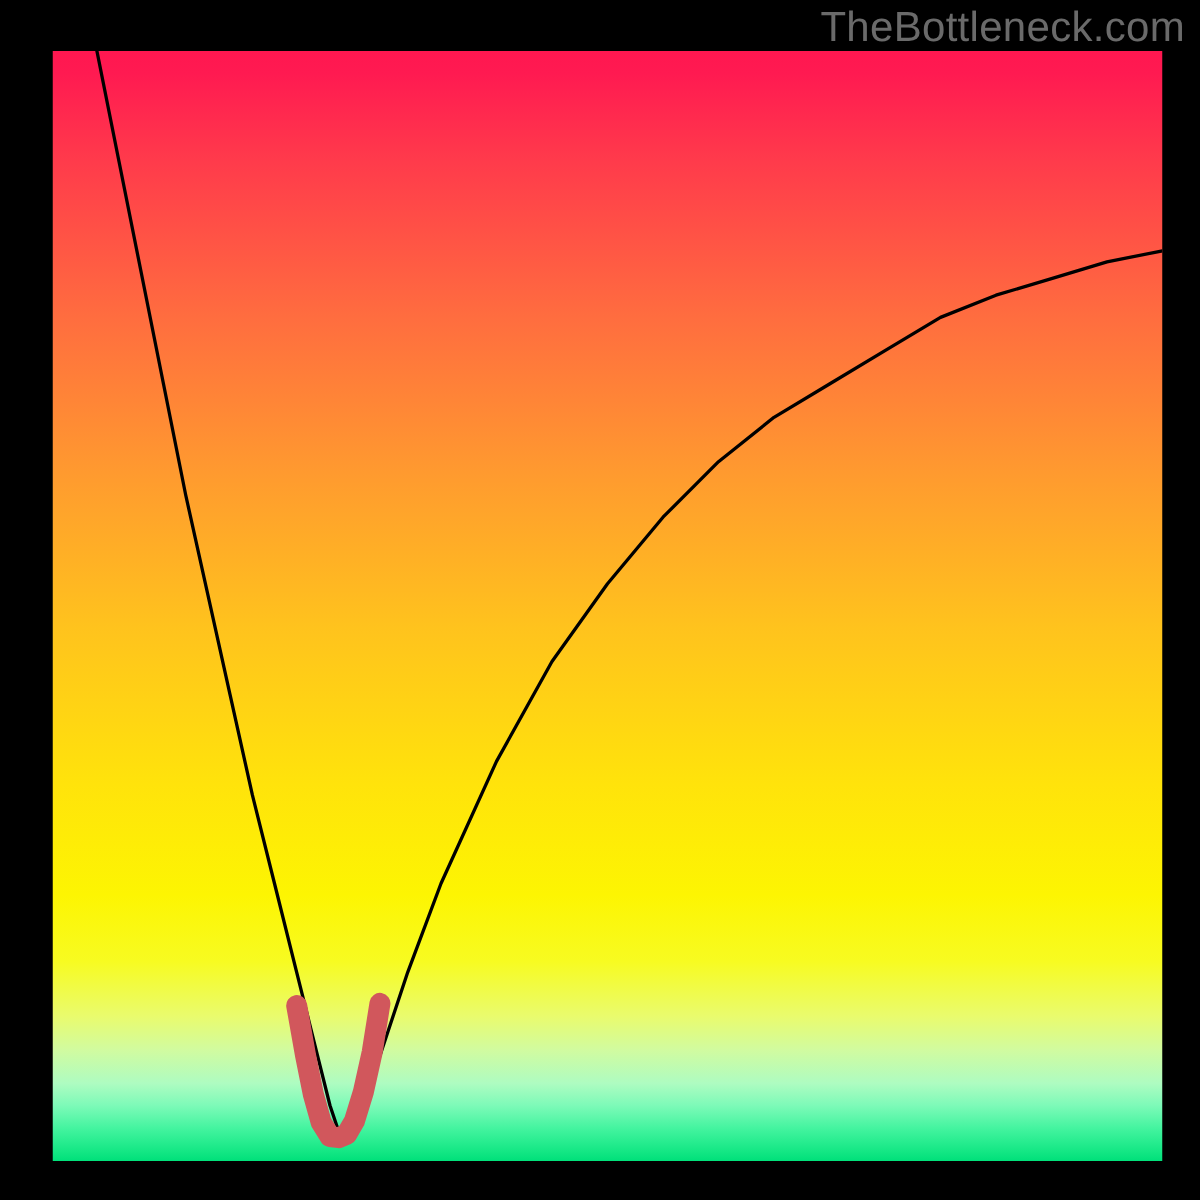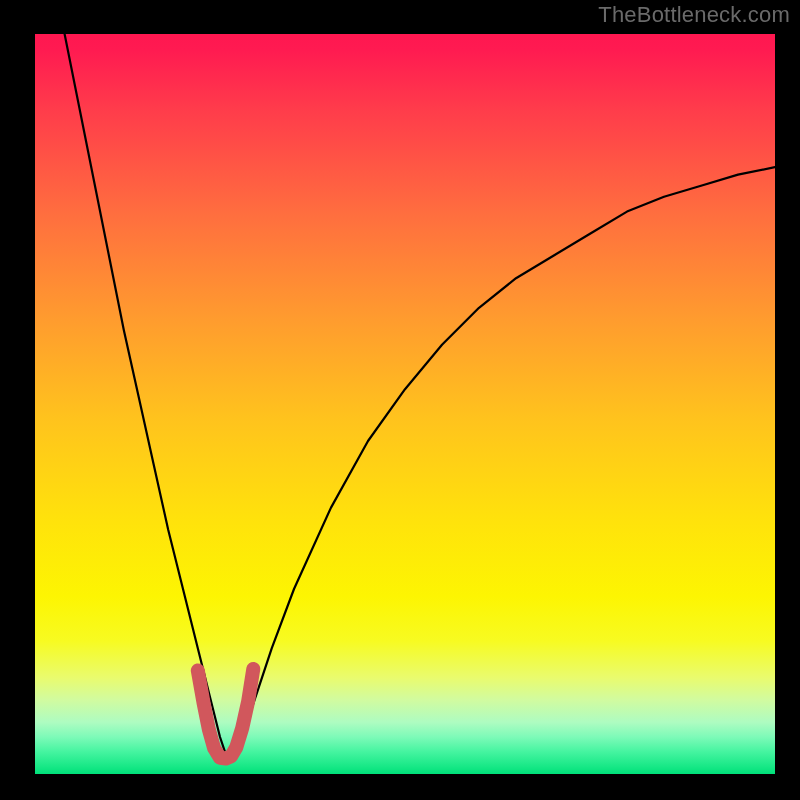--- a/index.html
+++ b/index.html
@@ -17,21 +17,21 @@
     top: 0;
     width: 800px;
     height: 800px;
     background: #000;
   }
   .watermark {
     position: absolute;
     top: 2px;
     right: 10px;
     color: #6a6a6a;
-    font-size: 22px;
+    font-size: 28px;
     font-weight: 400;
     letter-spacing: 0.2px;
     font-family: Arial, sans-serif;
   }
   .plot {
     position: absolute;
     left: 35px;
     top: 34px;
     width: 740px;
     height: 740px;

